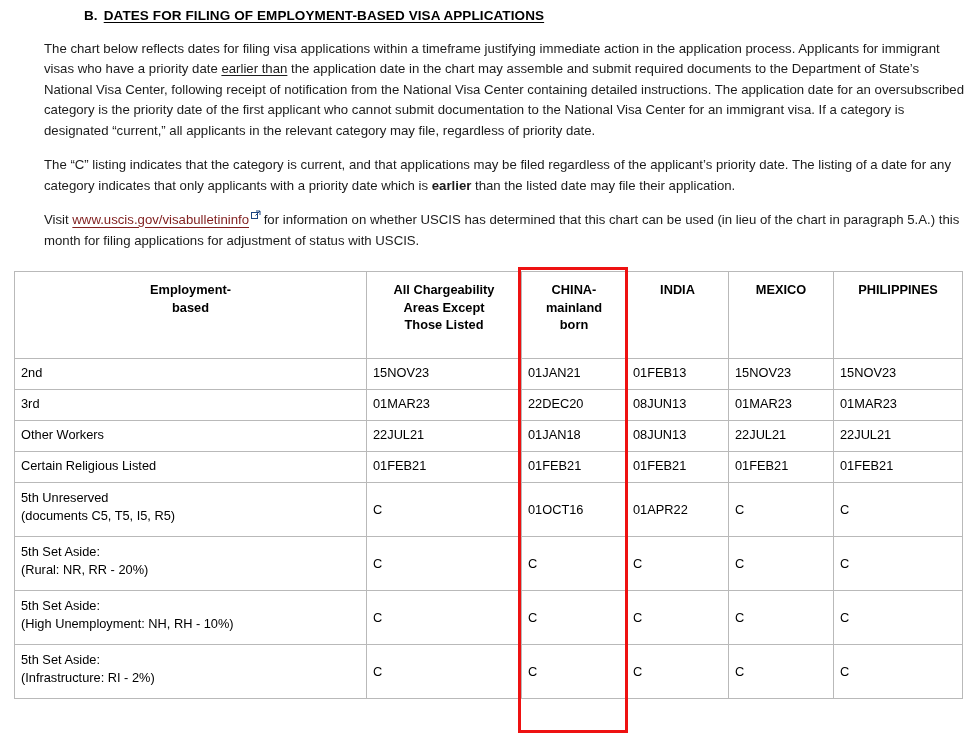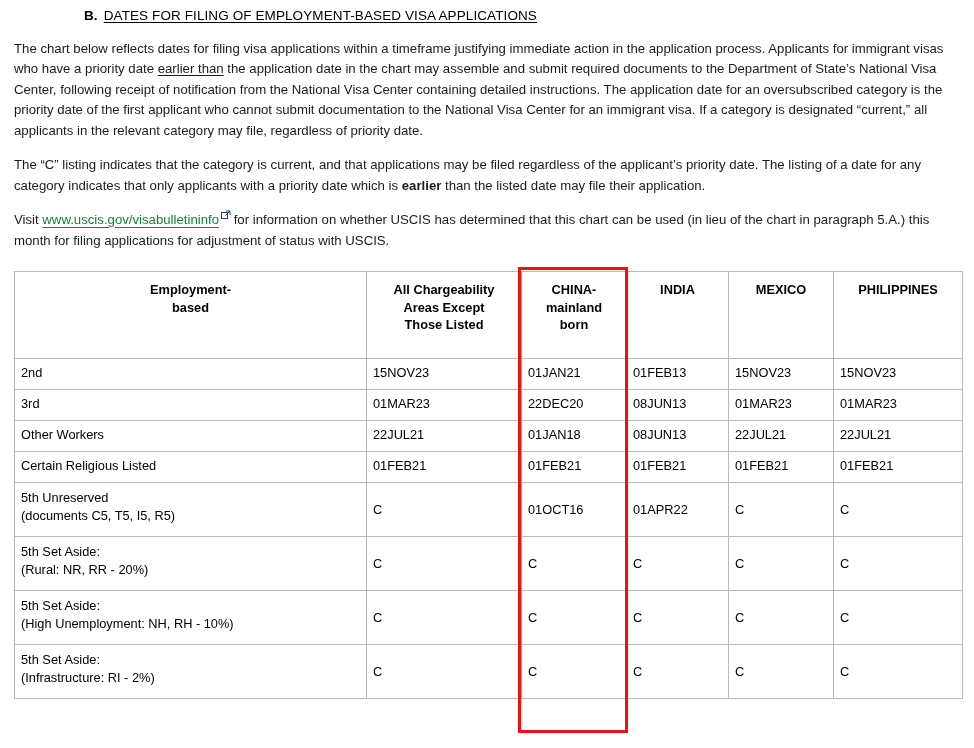--- a/index.html
+++ b/index.html
@@ -25,46 +25,47 @@
     gap: 6px;
     padding: 8px 0 0 84px;
     font-size: 13.5px;
     font-weight: bold;
     letter-spacing: 0.1px;
   }
   .section-heading .letter {
     font-weight: bold;
   }
   .section-heading .title {
-    font-weight: normal;
+    font-weight: bold;
     text-decoration: underline;
     text-underline-offset: 2px;
   }
   .body-wrap {
     padding: 0 10px 0 14px;
+    margin-left: 30px;
   }
   p.para {
     font-size: 13.2px;
     line-height: 1.55;
     margin: 14px 0 0 0;
     text-align: left;
     color: #1b1b1b;
   }
   p.para.first {
     margin-top: 16px;
   }
   .u {
     text-decoration: underline;
     text-underline-offset: 2px;
   }
   .b {
     font-weight: bold;
   }
   a.link {
-    color: #15803d;
+    color: #7f1d1d;
     text-decoration: underline;
     text-underline-offset: 2px;
   }
   .ext-icon {
     display: inline-block;
     width: 9px;
     height: 9px;
     position: relative;
     margin-left: 2px;
     vertical-align: super;

